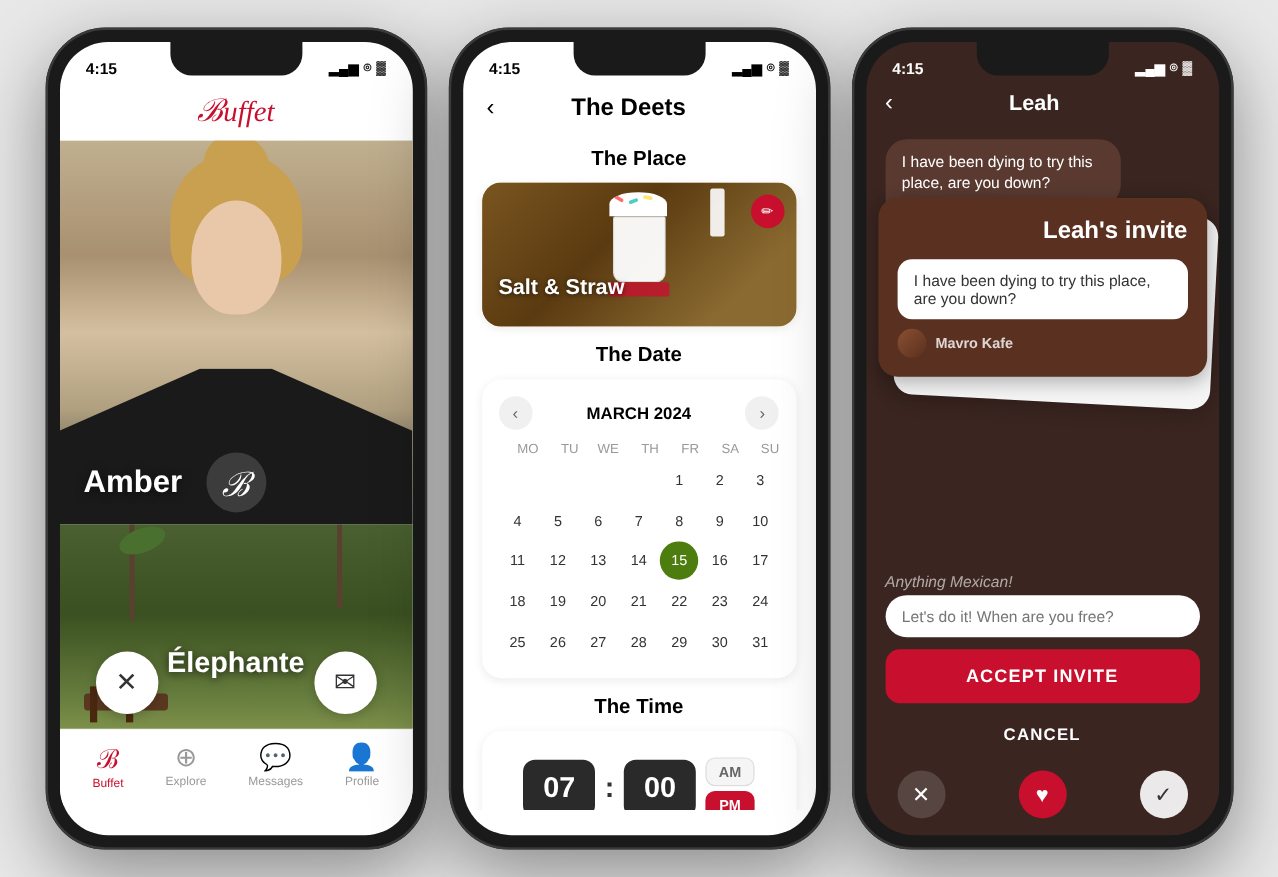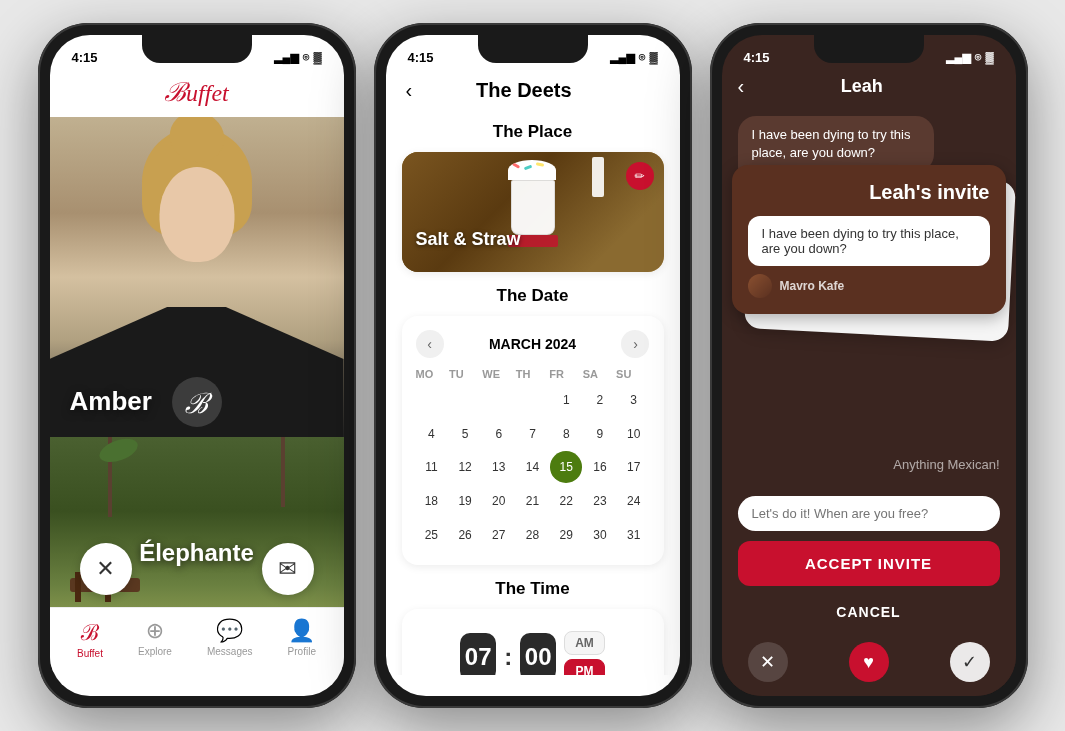--- a/index.html
+++ b/index.html
@@ -251,25 +251,24 @@
       align-items: center;
       justify-content: center;
       cursor: pointer;
       font-size: 14px;
       color: #666;
     }
     .cal-month { font-size: 14px; font-weight: 600; }
     .cal-days-header {
       display: grid;
       grid-template-columns: repeat(7, 1fr);
-      text-align: left;
+      text-align: right;
       font-size: 11px;
       color: #999;
       margin-bottom: 4px;
-      font-weight: bold;
     }
     .cal-grid {
       display: grid;
       grid-template-columns: repeat(7, 1fr);
       gap: 2px;
     }
     .cal-day {
       text-align: center;
       padding: 5px 2px;
       font-size: 12px;
@@ -296,21 +295,21 @@
       box-shadow: 0 2px 8px rgba(0,0,0,0.08);
     }
     .time-display {
       display: flex;
       align-items: center;
       justify-content: center;
       gap: 8px;
       margin-top: 8px;
     }
     .time-unit {
-      width: 36px;
+      width: 60px;
       height: 48px;
       background: #2a2a2a;
       border-radius: 10px;
       display: flex;
       align-items: center;
       justify-content: center;
       color: white;
       font-size: 24px;
       font-weight: 700;
     }
@@ -416,22 +415,23 @@
       position: absolute;
       bottom: 0;
       left: 0;
       right: 0;
       background: #3a2520;
       padding: 8px 16px 10px;
     }
     .mexican-label {
       color: rgba(255,255,255,0.6);
       font-size: 13px;
-      text-align: right;
-      margin-bottom: 24px;
+      text-align: left;
+      margin-bottom: 4px;
+      font-style: italic;
     }
     .chat-input-row {
       display: flex;
       align-items: center;
       gap: 8px;
       margin-bottom: 10px;
     }
     .chat-input {
       flex: 1;
       padding: 10px 14px;

